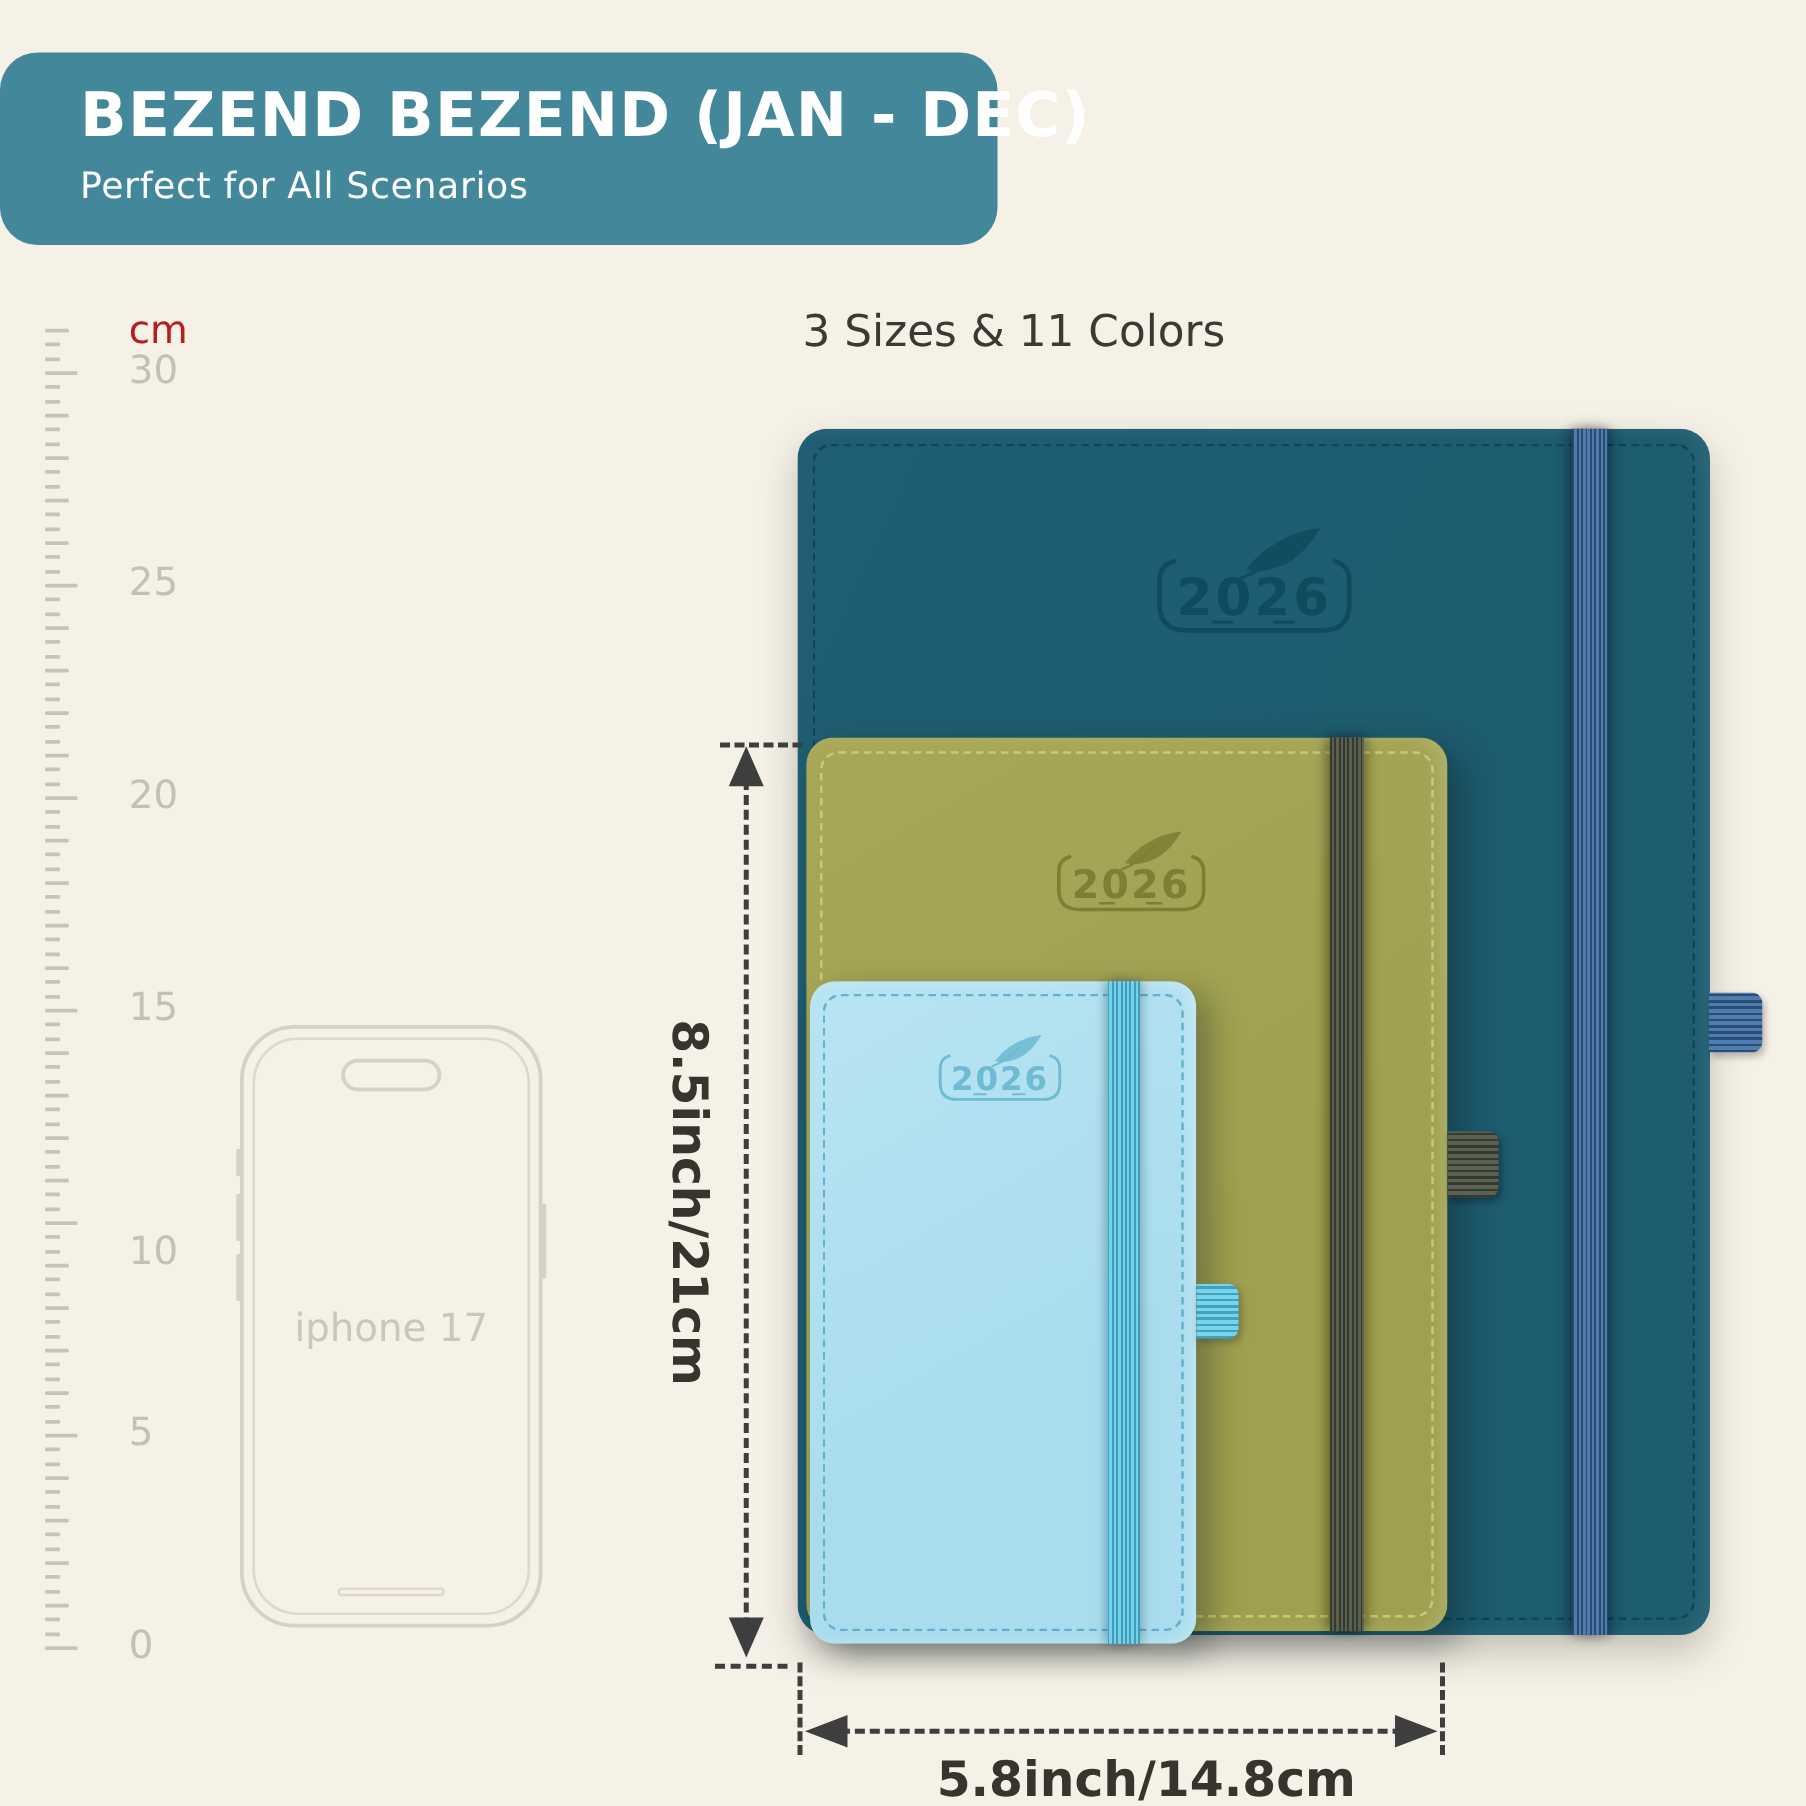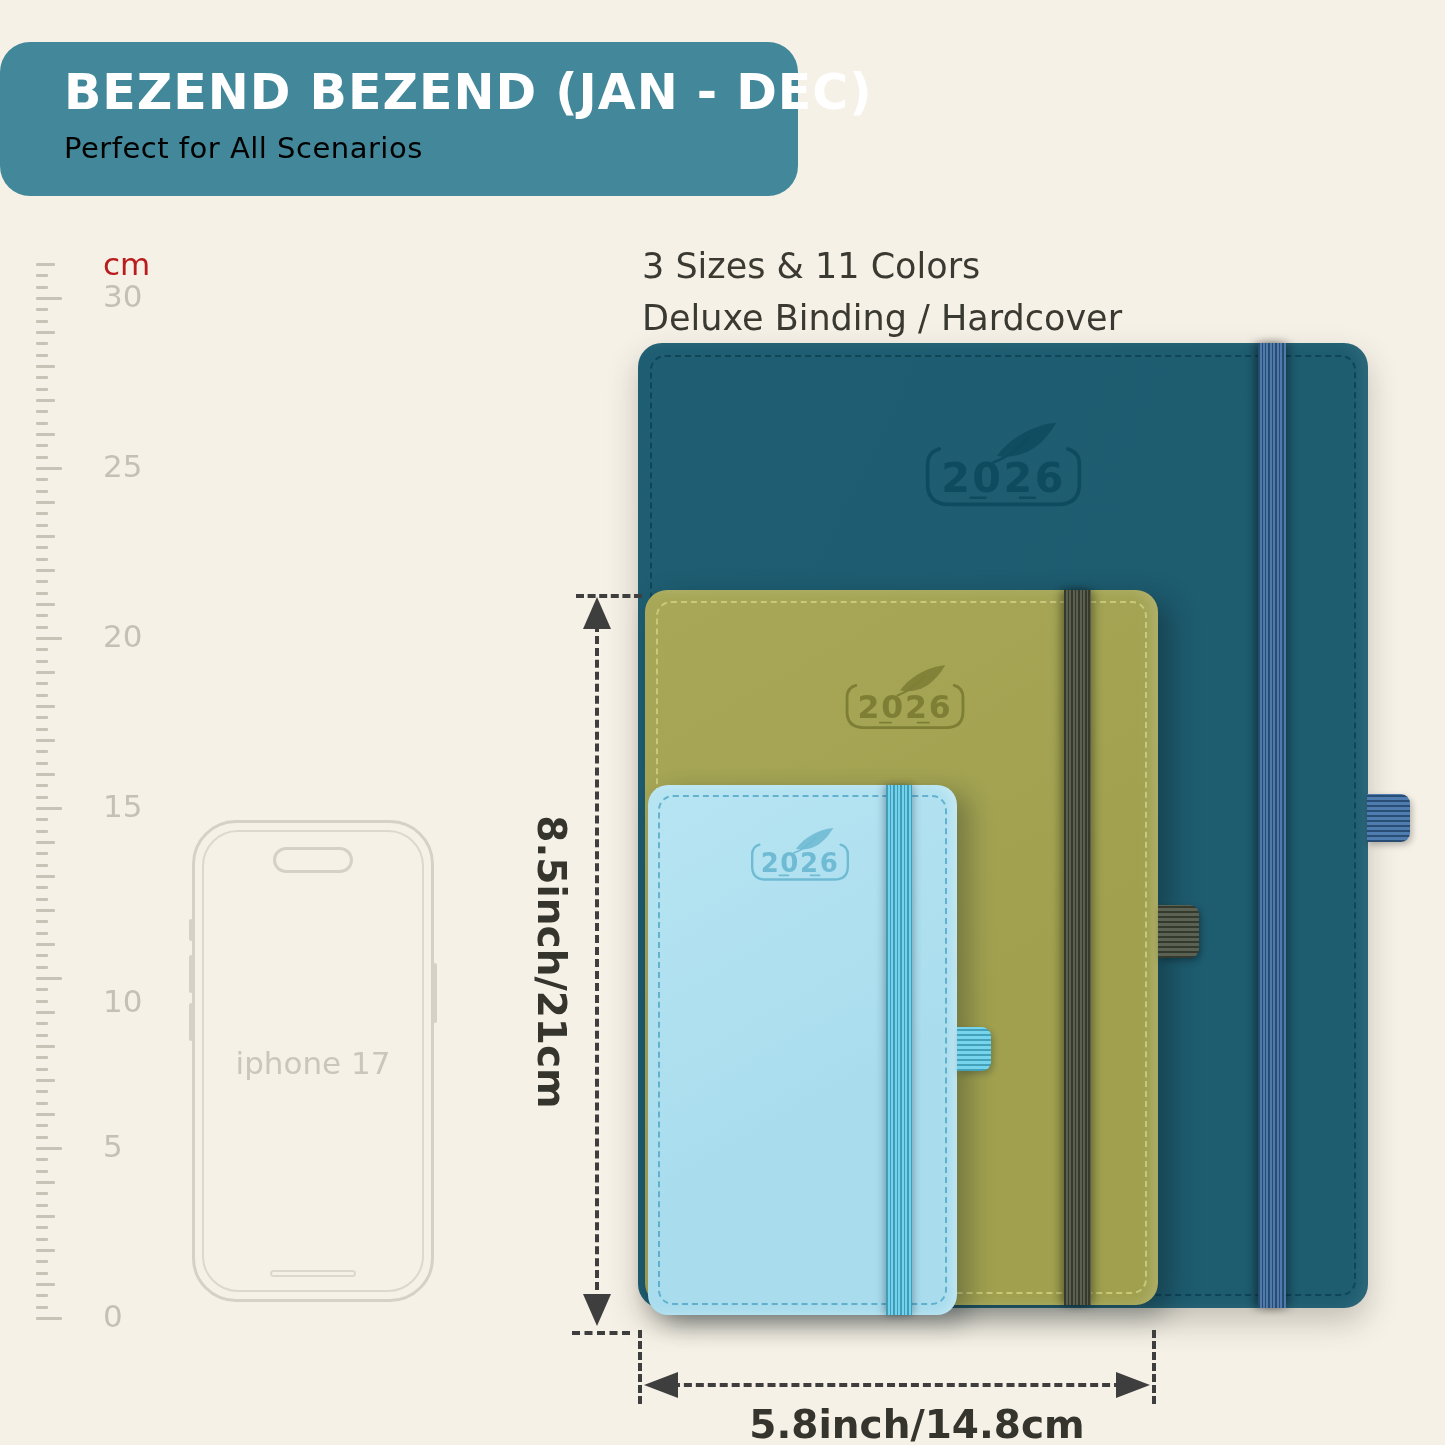--- a/index.html
+++ b/index.html
@@ -4,21 +4,21 @@
 <style>
   html,body{margin:0;padding:0;background:#F6F1E7;}
   *{box-sizing:border-box;}
   .canvas{position:relative;width:1445px;height:1445px;background:var(--bg,#F6F1E7);overflow:hidden;
           font-family:"DejaVu Sans","Liberation Sans",sans-serif;}
 
   
   .header{position:absolute;left:0;top:42px;width:798px;height:154px;background:var(--header-bg,#42889A);
           border-radius:30px;padding:22px 0 0 64px;}
   .header-title{color:#fff;font-size:49px;font-weight:bold;letter-spacing:1px;white-space:nowrap;}
-  .header-subtitle{color:#000000;font-size:29px;margin-top:10px;letter-spacing:.5px;}
+  .header-subtitle{color:#ffffff;font-size:29px;margin-top:10px;letter-spacing:.5px;}
 
   
   .features{position:absolute;left:642px;top:240px;color:var(--text-dark,#3A3A32);font-size:35px;line-height:52px;}
 
   
   .ruler-unit{position:absolute;left:103px;top:246px;color:#b91c1c;font-size:31px;}
   .tick{position:absolute;left:36px;height:3px;background:#C8C3B7;border-radius:1px;}
   .ruler-num{position:absolute;left:103px;transform:translateY(-52%);color:#C5C0B4;font-size:31px;}
 
   
@@ -101,21 +101,20 @@
 
 <div class="canvas">
 
   <div class="header">
     <div class="header-title">BEZEND BEZEND (JAN - DEC)</div>
     <div class="header-subtitle">Perfect for All Scenarios</div>
   </div>
 
   <div class="features">
     <div>3 Sizes &amp; 11 Colors</div>
-    <div>Deluxe Binding / Hardcover</div>
   </div>
 
   <div id="ruler">
     <div class="ruler-unit">cm</div>
   <div class="tick" style="top: 1317px; width: 26px;"></div>
       <div class="ruler-num" style="top: 1317px;">0</div>
       <div class="tick" style="top: 1305.67px; width: 12px;"></div>
       <div class="tick" style="top: 1294.33px; width: 12px;"></div>
       <div class="tick" style="top: 1283px; width: 19px;"></div>
       <div class="tick" style="top: 1271.67px; width: 12px;"></div>

